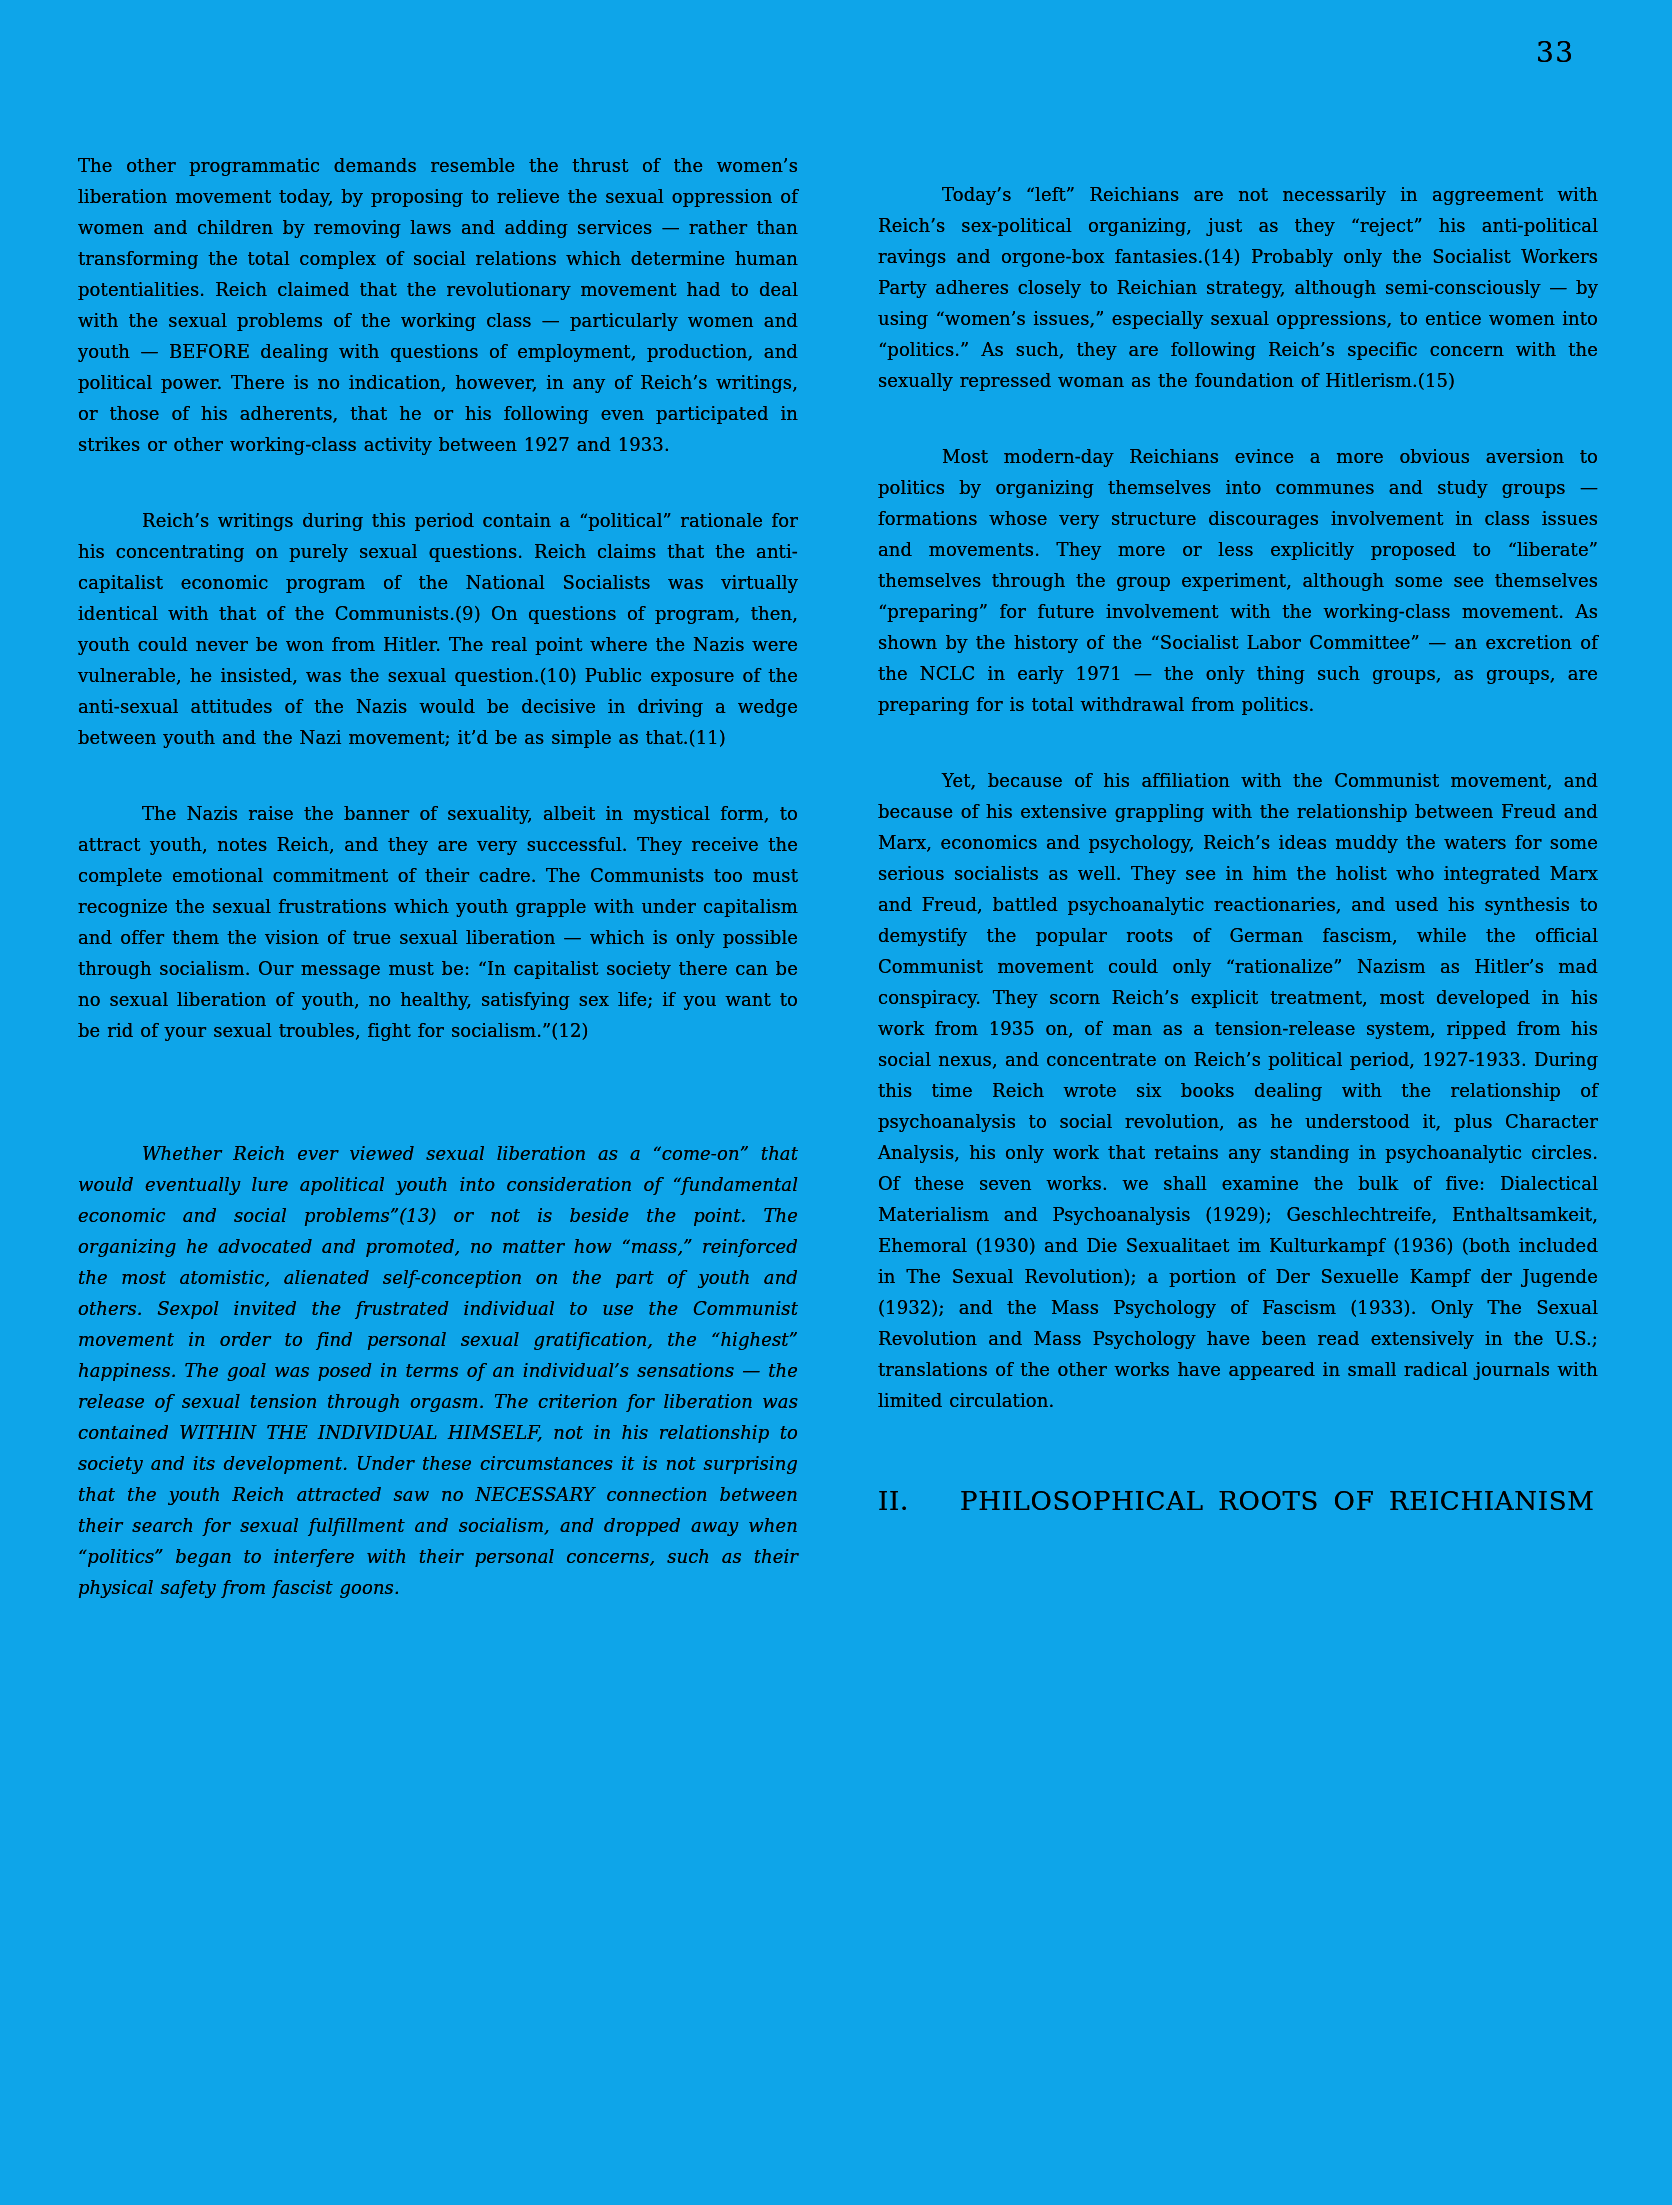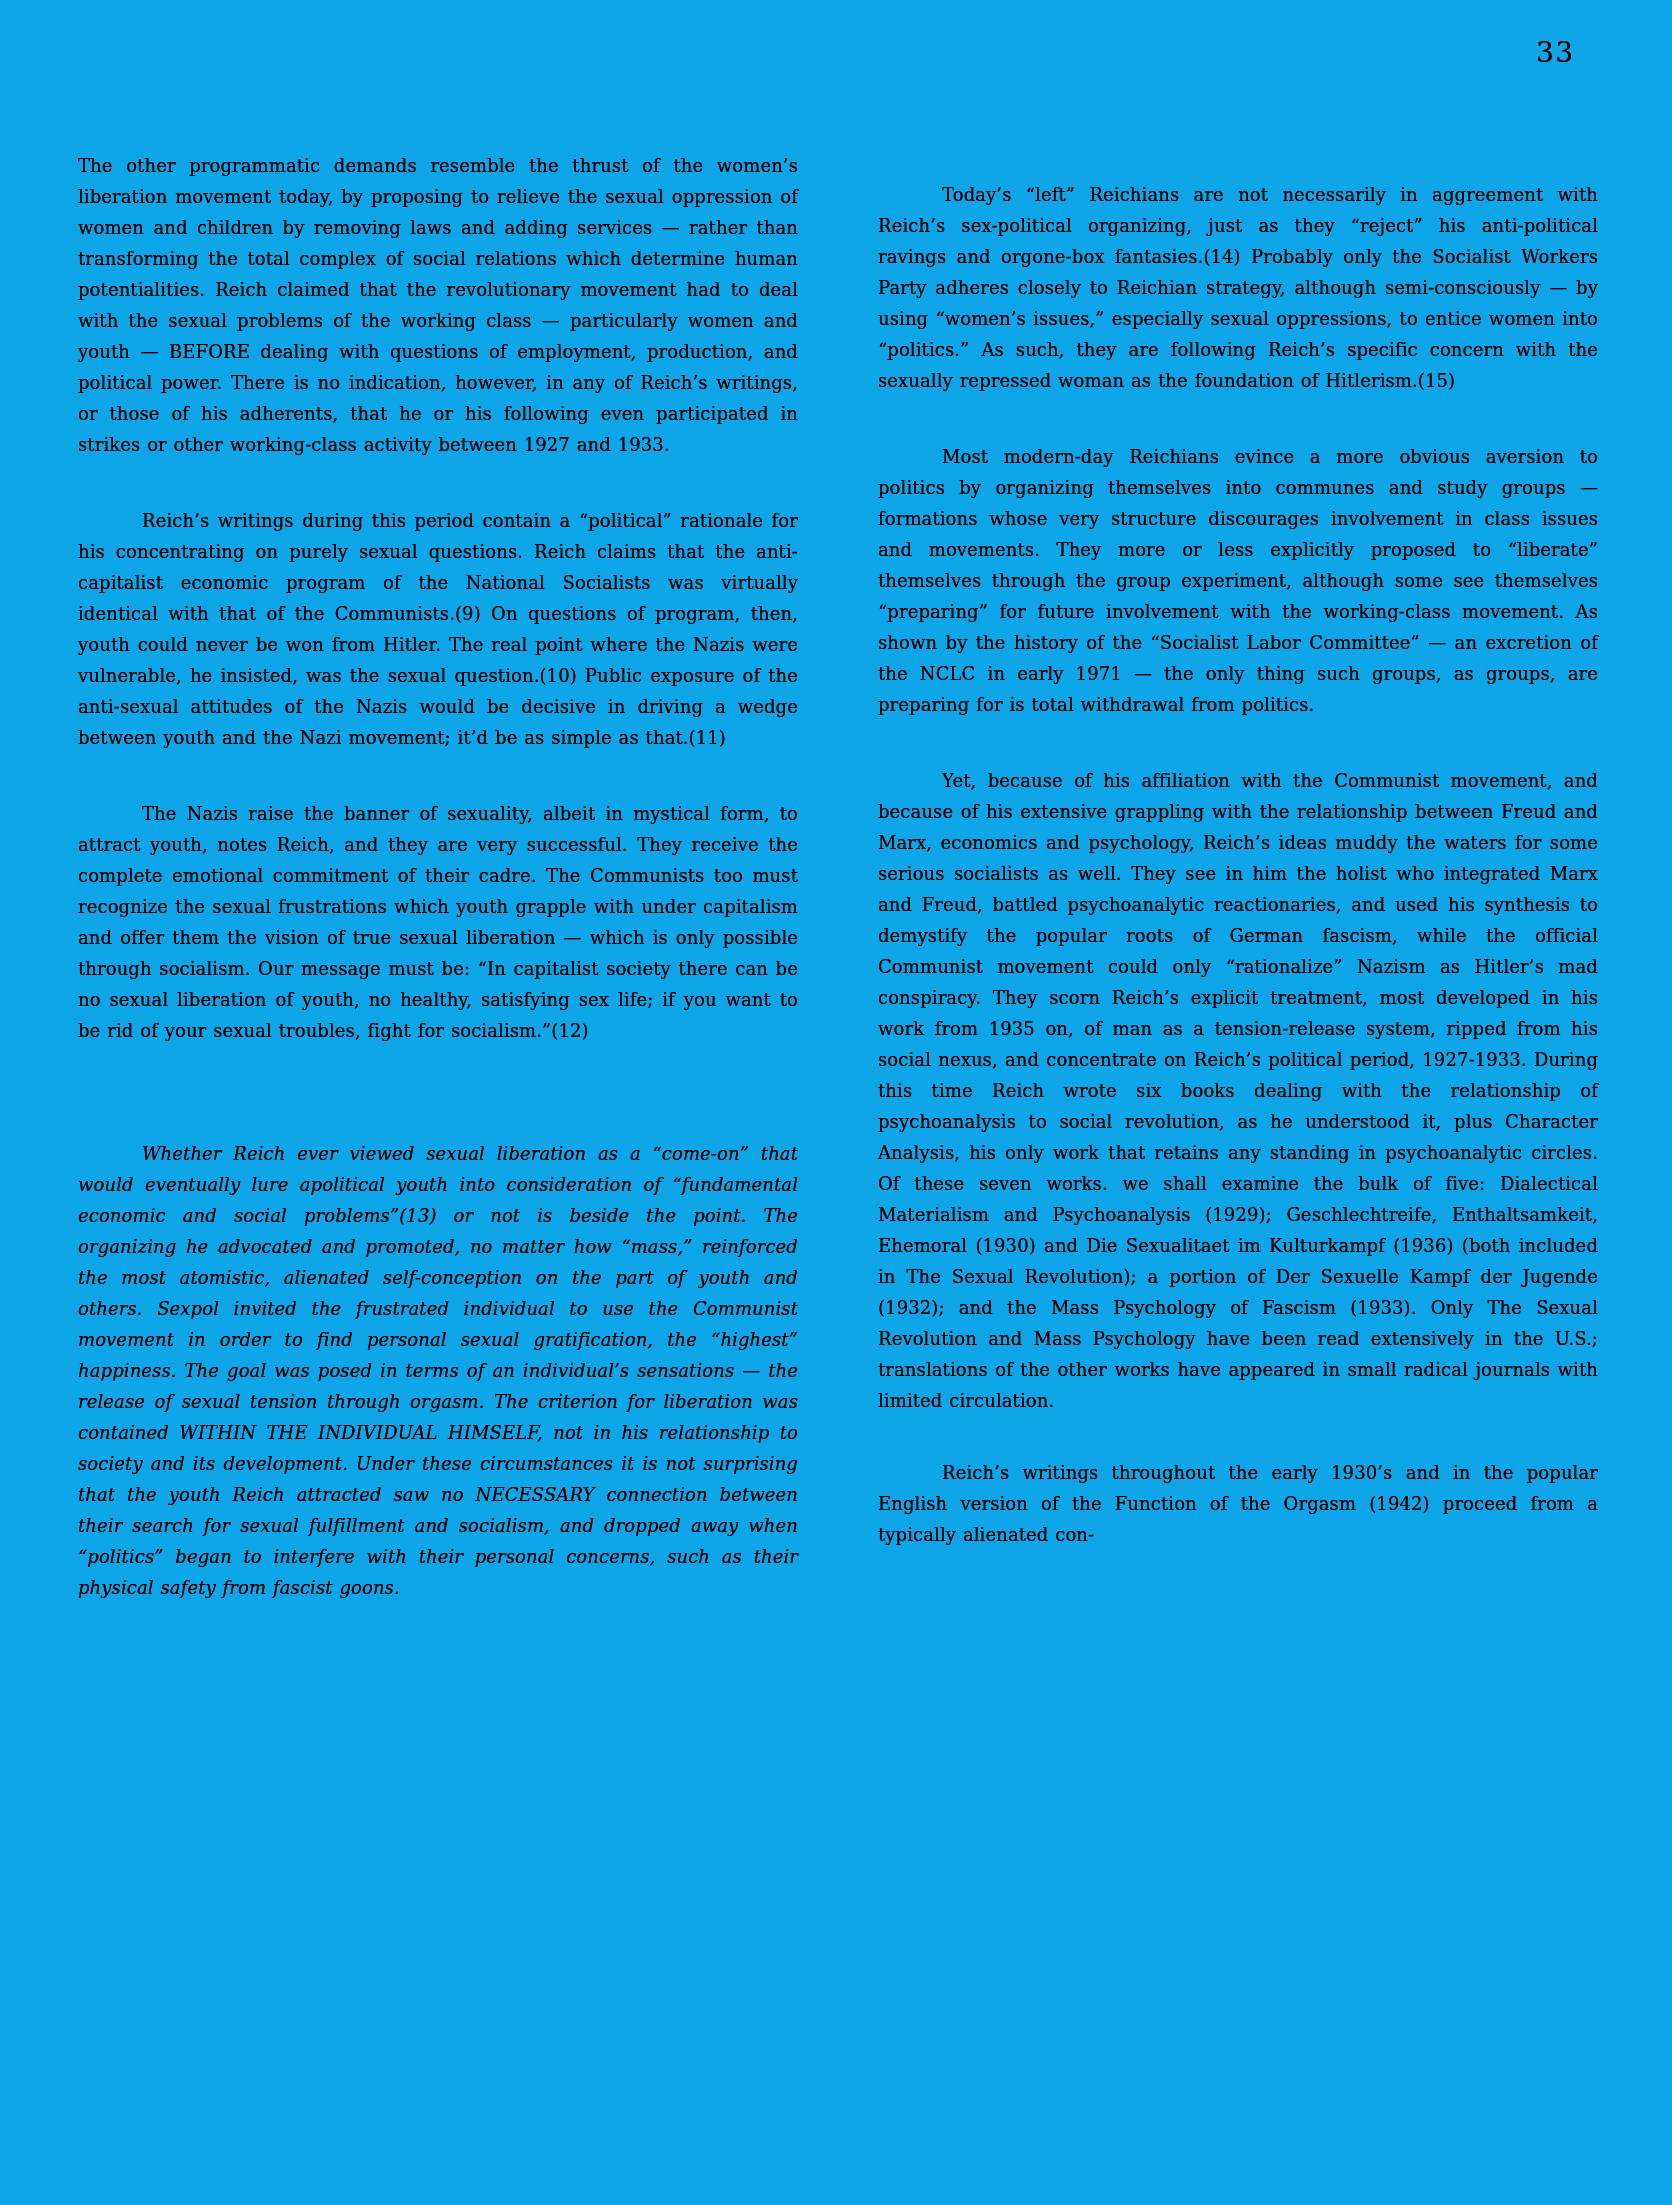--- a/index.html
+++ b/index.html
@@ -70,18 +70,20 @@
     <p class="body indent sp">Reich’s writings during this period contain a “political” rationale for his concentrating on purely sexual questions.  Reich claims that the anti-capitalist economic program of the National Socialists was virtually identical with that of the Communists.(9)  On questions of program, then, youth could never be won from Hitler.  The real point where the Nazis were vulnerable, he insisted, was the sexual question.(10) Public exposure of the anti-sexual attitudes of the Nazis would be decisive in driving a wedge between youth and the Nazi movement; it’d be as simple as that.(11)</p>
     <p class="body indent sp">The Nazis raise the banner of sexuality, albeit in mystical form, to attract youth, notes Reich, and they are very successful.  They receive the complete emotional commitment of their cadre.  The Communists too must recognize the sexual frustrations which youth grapple with under capitalism and offer them the vision of true sexual liberation — which is only possible through socialism.  Our message must be:  “In capitalist society there can be no sexual liberation of youth, no healthy, satisfying sex life; if you want to be rid of your sexual troubles, fight for socialism.”(12)</p>
     <p class="body indent sp-large">Whether Reich ever viewed sexual liberation as a “come-on” that would eventually lure apolitical youth into consideration of “fundamental economic and social problems”(13) or not is beside the point.  The organizing he advocated and promoted, no matter how “mass,” reinforced the most atomistic, alienated self-conception on the part of youth and others.  Sexpol invited the frustrated individual to use the Communist movement in order to find personal sexual gratification, the “highest” happiness.  The goal was posed in terms of an individual’s sensations — the release of sexual tension through orgasm.  The criterion for liberation was contained WITHIN THE INDIVIDUAL HIMSELF, not in his relationship to society and its development.  Under these circumstances it is not surprising that the youth Reich attracted saw no NECESSARY connection between their search for sexual fulfillment and socialism, and dropped away when “politics” began to interfere with their personal concerns, such as their physical safety from fascist goons.</p>
   </section>
 
   <section class="column column-right">
     <p class="body indent">Today’s “left” Reichians are not necessarily in aggreement with Reich’s sex-political organizing, just as they “reject” his anti-political ravings and orgone-box fantasies.(14)  Probably only the Socialist Workers Party adheres closely to Reichian strategy, although semi-consciously — by using “women’s issues,” especially sexual oppressions, to entice women into “politics.”  As such, they are following Reich’s specific concern with the sexually repressed woman as the foundation of Hitlerism.(15)</p>
     <p class="body indent sp">Most modern-day Reichians evince a more obvious aversion to politics by organizing themselves into communes and study groups — formations whose very structure discourages involvement in class issues and movements.  They more or less explicitly proposed to “liberate” themselves through the group experiment, although some see themselves “preparing” for future involvement with the working-class movement.  As shown by the history of the “Socialist Labor Committee” — an excretion of the NCLC in early 1971 — the only thing such groups, as groups, are preparing for is total withdrawal from politics.</p>
     <p class="body indent sp">Yet, because of his affiliation with the Communist movement, and because of his extensive grappling with the relationship between Freud and Marx, economics and psychology, Reich’s ideas muddy the waters for some serious socialists as well.  They see in him the holist who integrated Marx and Freud, battled psychoanalytic reactionaries, and used his synthesis to demystify the popular roots of German fascism, while the official Communist movement could only “rationalize” Nazism as Hitler’s mad conspiracy.  They scorn Reich’s explicit treatment, most developed in his work from 1935 on, of man as a tension-release system, ripped from his social nexus, and concentrate on Reich’s political period, 1927-1933.  During this time Reich wrote six books dealing with the relationship of psychoanalysis to social revolution, as he understood it, plus Character Analysis, his only work that retains any standing in psychoanalytic circles.  Of these seven works. we shall examine the bulk of five:  Dialectical Materialism and Psychoanalysis (1929); Geschlechtreife, Enthaltsamkeit, Ehemoral (1930) and Die Sexualitaet im Kulturkampf (1936) (both included in The Sexual Revolution); a portion of Der Sexuelle Kampf der Jugende (1932); and the Mass Psychology of Fascism (1933).  Only The Sexual Revolution and Mass Psychology have been read extensively in the U.S.; translations of the other works have appeared in small radical journals with limited circulation.</p>
 
+    <h2 class="section-heading">
+      <span class="heading-num">II.</span><span class="heading-title">PHILOSOPHICAL ROOTS OF REICHIANISM</span>
+    </h2>
 
-    <p class="body indent sp-after-heading">Reich’s writings throughout the early 1930’s and in the popular  English version of the Function of the Orgasm (1942) proceed from a typically alienated con-</p>
   </section>
 
 </div>
 
 
 </body></html>

